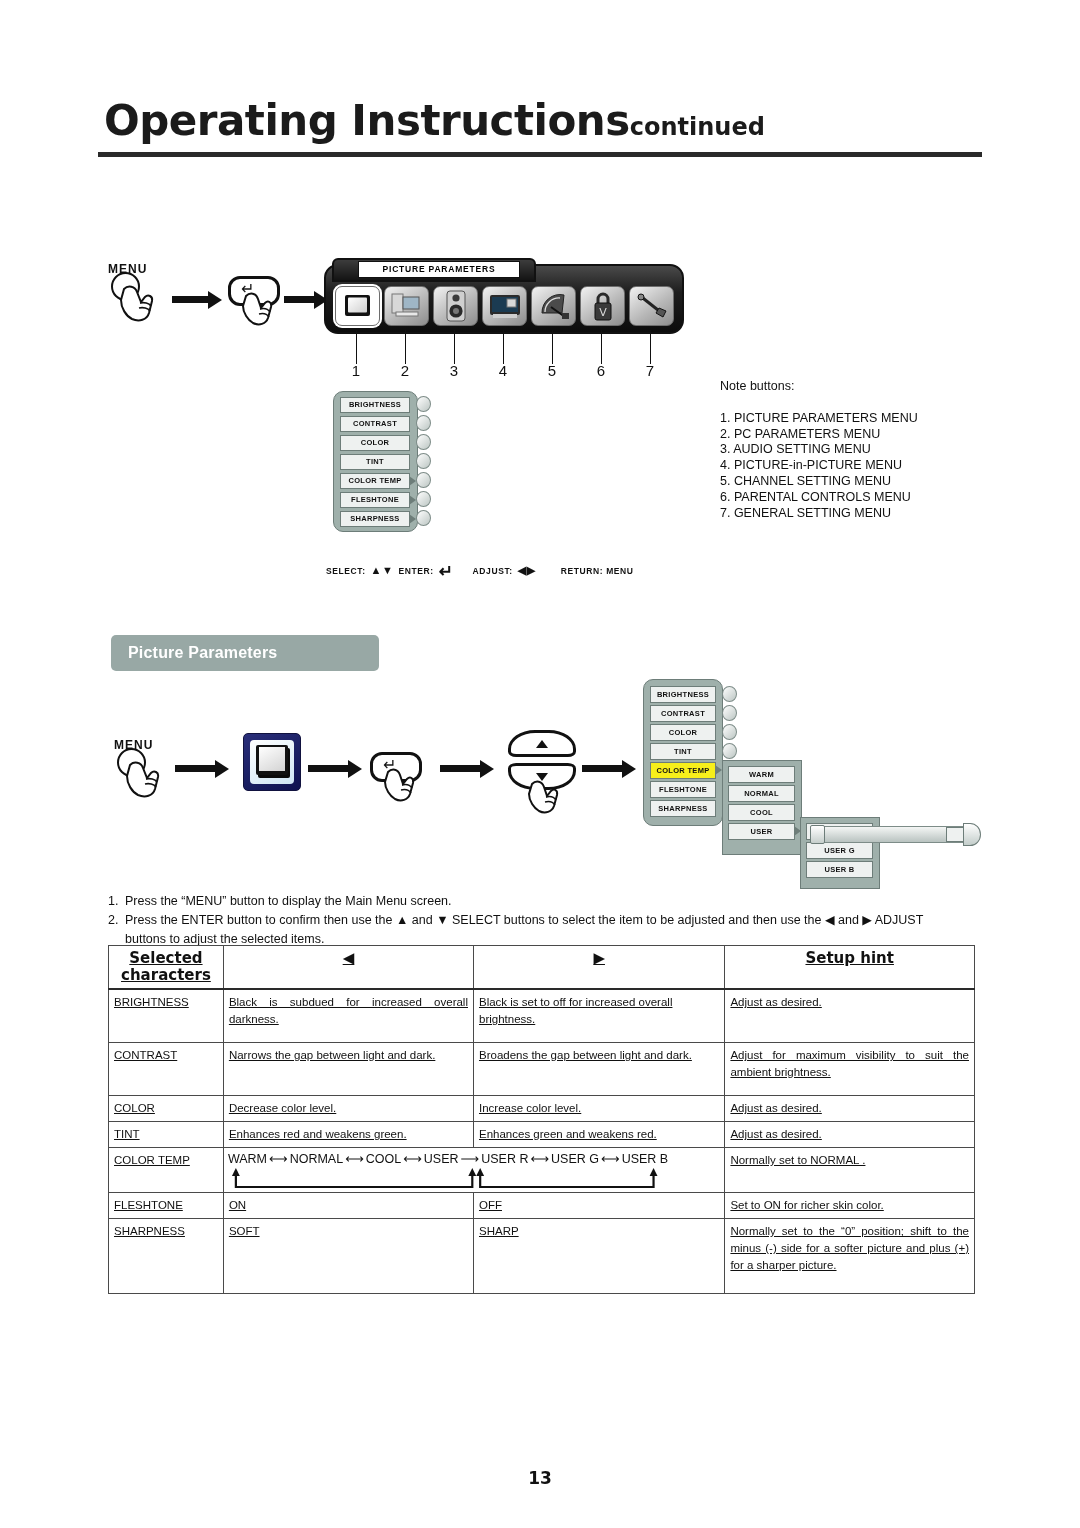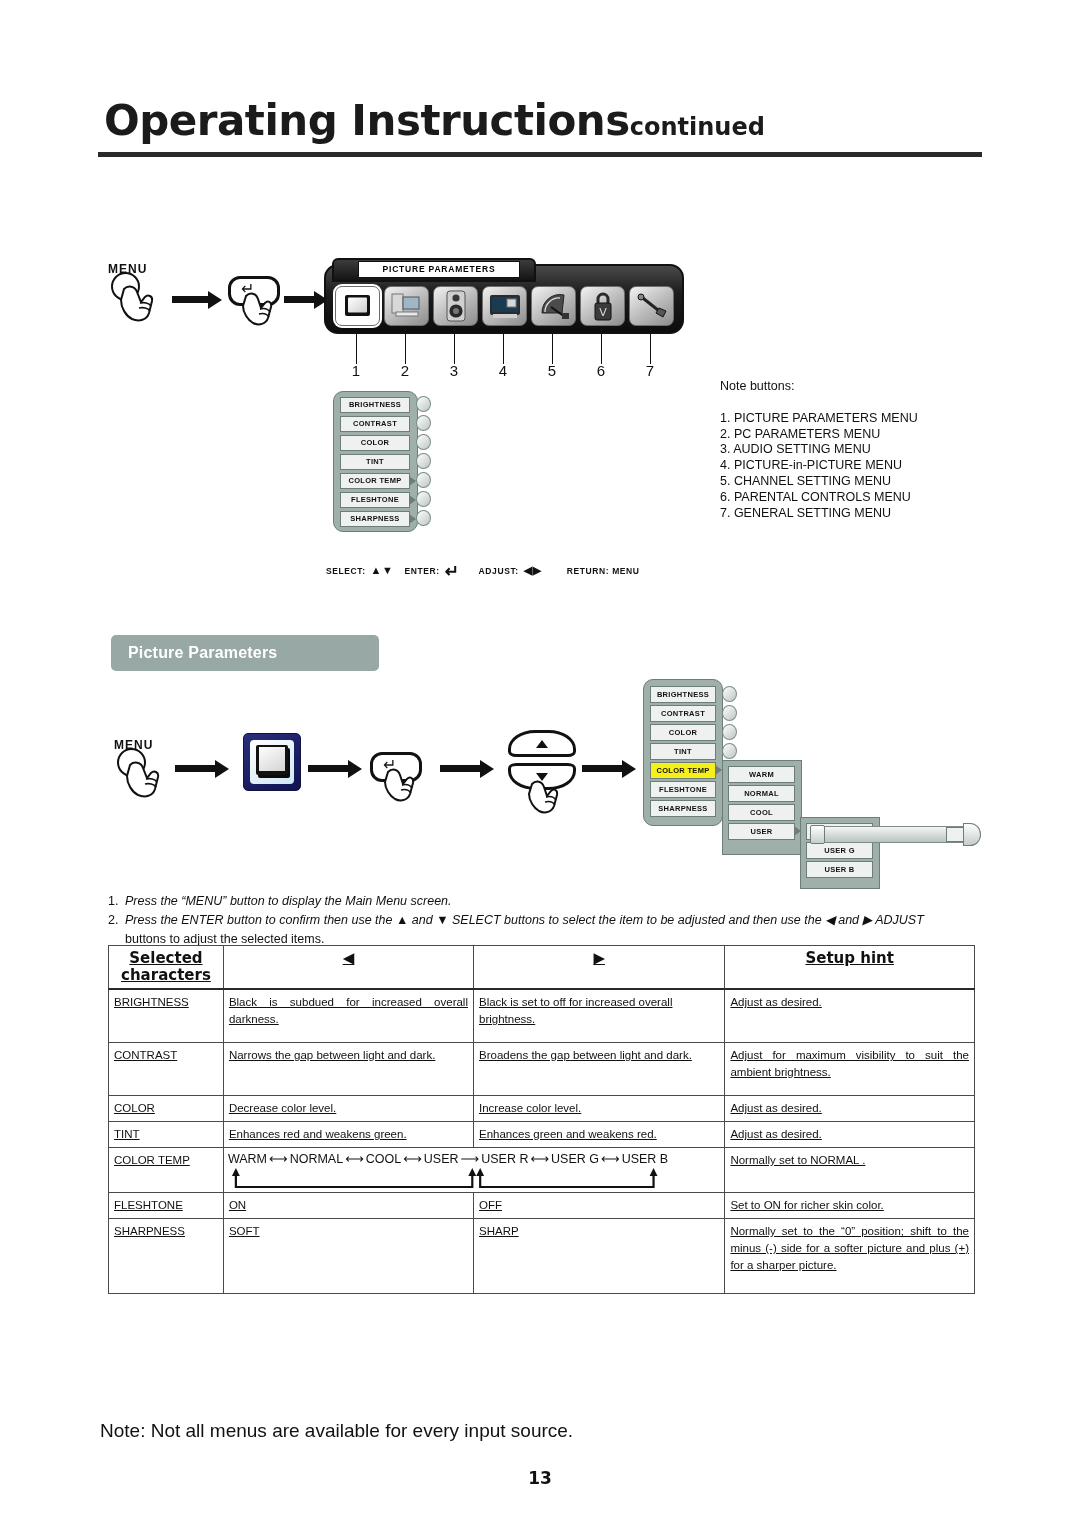--- a/index.html
+++ b/index.html
@@ -89,21 +89,21 @@
   #slider .thumb{position:absolute;left:5px;top:2px;width:13px;height:17px;
       background:linear-gradient(180deg,#fff,#c6cfcc);border:1px solid #6d7d79;border-radius:2px;}
   #slider .box{position:absolute;left:141px;top:4px;width:16px;height:13px;background:#eef1f0;border:1px solid #6d7d79;}
   #slider .cap{position:absolute;left:158px;top:0px;width:16px;height:21px;border:1px solid #6d7d79;
       border-radius:0 60% 60% 0/0 50% 50% 0;background:linear-gradient(180deg,#fff,#c3cdca);}
 
   
   #steps{position:absolute;left:108px;top:892px;width:876px;font-size:12.5px;line-height:19px;color:#111;}
   #steps .row{display:flex;}
   #steps .num{width:17px;flex:0 0 17px;}
-  #steps .txt{flex:1;font-style:italic;}
+  #steps .txt{flex:1;}
   #steps .indent{padding-left:17px;}
 
   
   #param-table{position:absolute;left:108px;top:945px;width:867px;border-collapse:collapse;}
   #param-table td,#param-table th{border:1px solid #4a4a4a;vertical-align:top;padding:4px 5px 4px 5px;
       font-size:11.5px;line-height:17px;color:#111;font-weight:normal;text-decoration:underline;}
   #param-table thead th{border-bottom:2px solid #2a2a2a;font-weight:bold;font-size:15px;text-align:center;
       font-family:"DejaVu Sans",sans-serif;}
   #param-table thead th.c1{width:105px;}
   #param-table thead th.c2{width:254px;}
@@ -268,21 +268,21 @@
   <div class="osd-knob" style="left:416px;top:415px;"></div>
   <div class="osd-knob" style="left:416px;top:434px;"></div>
   <div class="osd-knob" style="left:416px;top:453px;"></div>
   <div class="osd-knob" style="left:416px;top:472px;"></div>
   <div class="osd-knob" style="left:416px;top:491px;"></div>
   <div class="osd-knob" style="left:416px;top:510px;"></div>
 
   <div id="legend">
     <span>SELECT:</span>
     <span style="font-size:11px;">▲▼</span>
-    <span style="margin-left:6px;text-align:right;">ENTER:</span>
+    <span style="margin-left:0;text-align:right;">ENTER:</span>
     <span style="font-size:17px;vertical-align:-3px;">↵</span>
     <span style="margin-left:14px;">ADJUST:</span>
     <span style="font-size:11px;">◀▶</span>
     <span style="margin-left:20px;">RETURN: MENU</span>
   </div>
 
   <div id="main-buttons">
     <div class="hdr">Note buttons:</div>
     <div>1. PICTURE PARAMETERS MENU</div>
     <div>2. PC PARAMETERS MENU</div>
@@ -461,16 +461,15 @@
       </tr>
       <tr>
         <td class="c1">SHARPNESS</td>
         <td style="height:66px;">SOFT</td>
         <td>SHARP</td>
         <td class="just">Normally set to the “0” position; shift to the minus (-) side for a softer picture and plus (+) for a sharper picture.</td>
       </tr>
     </tbody>
   </table>
 
-  <div id="note">Note: Not all menus are available for every input source.</div>
   <div id="pageno">13</div>
 
 </div>
 
 </body></html>

